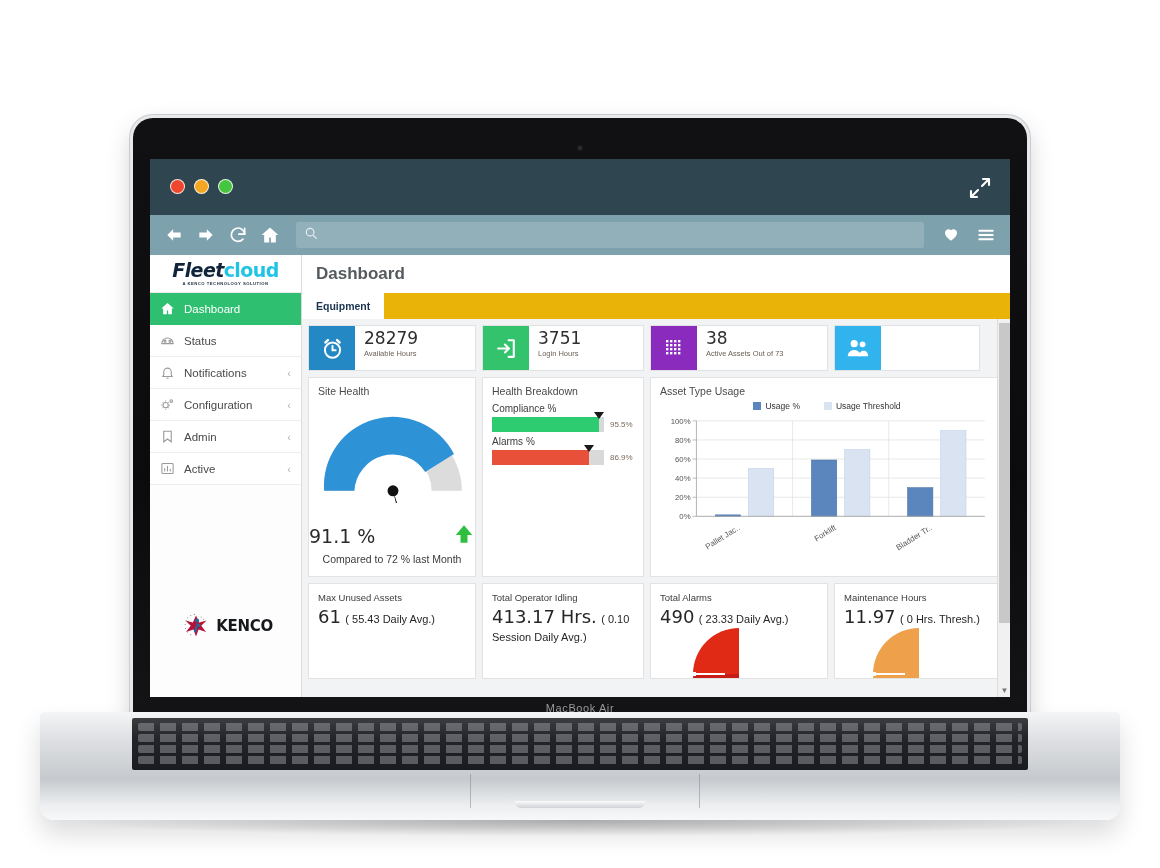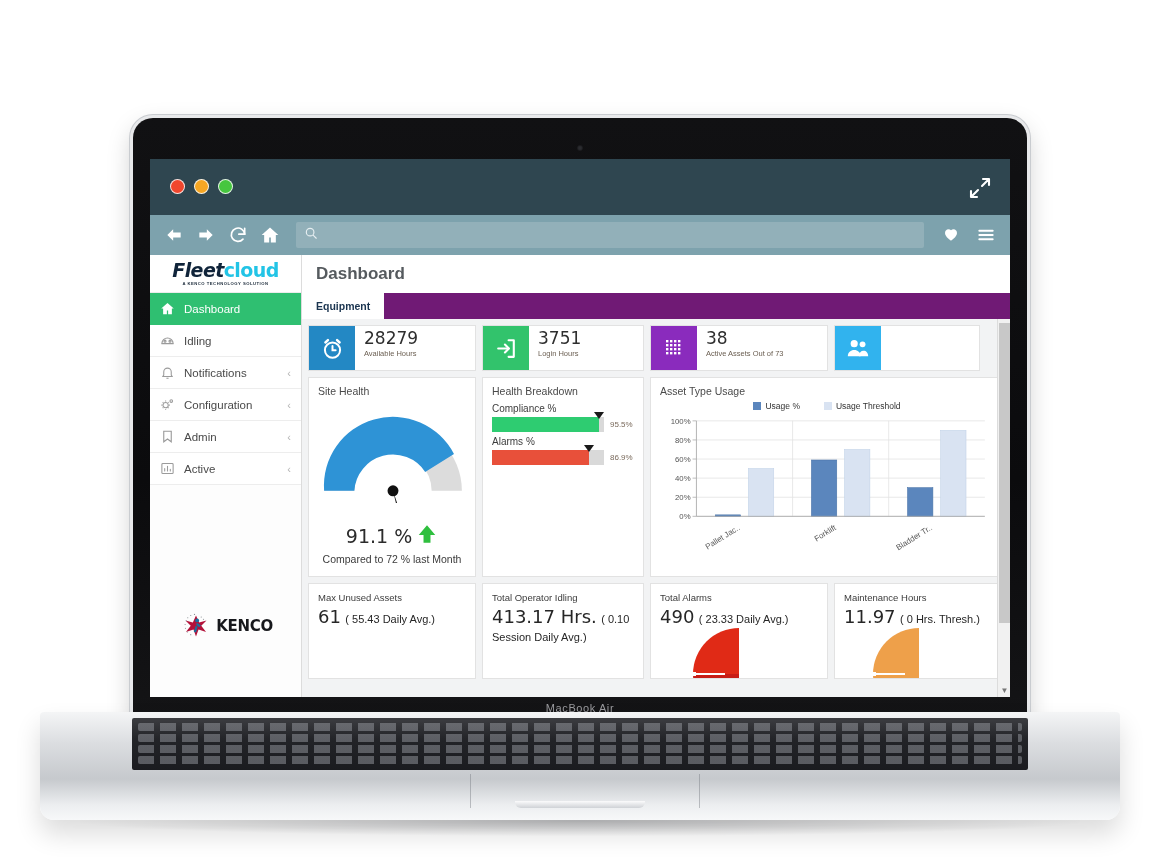--- a/index.html
+++ b/index.html
@@ -117,21 +117,21 @@
   .kenco {
     position: absolute; left: 3px; right: 0; top: 356px;
     display: flex; align-items: center; justify-content: center; gap: 5px;
   }
   .kenco-word { font-size: 15px; font-weight: 700; color: #17181c; letter-spacing: -.3px; font-family: "DejaVu Sans", sans-serif; }
 
   
   .content { flex: 1 1 auto; position: relative; background: #f2f3f4; display:flex; flex-direction: column; }
   .page-head { height: 38px; background: #fff; display: flex; align-items: center; padding: 0 14px; }
   .page-title { font-size: 17px; font-weight: 700; color: #555a5e; }
-  .tabbar { height: 26px; background: #701a75; display: flex; align-items: flex-end; }
+  .tabbar { height: 26px; background: #eab308; display: flex; align-items: flex-end; }
   .tab { background: #fff; color: #1b3550; font-size: 10.5px; font-weight: 700; padding: 5px 14px 5px; height: 26px; display:flex; align-items:center; }
 
   .scroll-area { flex: 1 1 auto; overflow: hidden; padding: 6px 6px 0 6px; position: relative; background:#f2f3f4; }
 
   
   .kpi-row { display: flex; gap: 6px; margin-bottom: 6px; }
   .kpi-card { background: #fff; border: 1px solid #e2e2e2; display: flex; align-items: stretch; height: 46px; }
   .kpi-1 { width: 168px; } .kpi-2 { width: 162px; } .kpi-3 { width: 178px; } .kpi-4 { width: 146px; }
   .kpi-ico { width: 46px; flex: 0 0 46px; display: flex; align-items: center; justify-content: center; color: #fff; }
   .c-blue { background: #2388c4; } .c-green { background: #32c36c; }
@@ -142,21 +142,21 @@
 
   
   .mid-row { display: flex; gap: 6px; margin-bottom: 6px; }
   .panel { background: #fff; border: 1px solid #e2e2e2; }
   .panel-title { font-size: 10.5px; color: #4a4a4a; padding: 7px 9px 2px; }
   .p-site { width: 168px; height: 200px; position: relative; }
   .p-health { width: 162px; height: 200px; }
   .p-usage { flex: 1 1 auto; height: 200px; }
 
   .gauge-wrap { position: relative; height: 100px; margin-top: 4px; }
-  .gauge-val { text-align: center; font-size: 19px; color: #2b2b2b; margin-top: 20px; display:flex; align-items:center; justify-content:center; gap:4px; font-family:"DejaVu Sans", sans-serif;}
+  .gauge-val { text-align: center; font-size: 19px; color: #2b2b2b; margin-top: 20px; display:flex; align-items:center; justify-content:space-between; gap:4px; font-family:"DejaVu Sans", sans-serif;}
   .gauge-sub { text-align: center; font-size: 10.5px; color: #3b3b3b; margin-top: 4px; }
 
   .bar-block { padding: 0 9px; }
   .bar-label { font-size: 10px; color: #3c3c3c; margin: 4px 0 3px; }
   .bar-row { display: flex; align-items: center; gap: 6px; }
   .bar-track { flex: 1 1 auto; height: 15px; background: #d9d9d9; position: relative; }
   .bar-fill { height: 100%; }
   .bar-marker { position: absolute; top: -5px; width: 0; height: 0; border-left: 5px solid transparent; border-right: 5px solid transparent; border-top: 7px solid #1a1a1a; transform: translateX(-5px); }
   .bar-pct { font-size: 8px; color: #7a6a5c; width: 24px; }
 
@@ -285,21 +285,21 @@
             </li>
             <li class="menu-item">
               <span class="menu-ico">
                 <svg viewBox="0 0 24 24" width="15" height="15" fill="none" stroke="currentColor" stroke-width="1.8">
                     <path d="M3 17a9 9 0 0 1 18 0"></path>
                     <circle cx="8" cy="13" r="1.6"></circle>
                     <circle cx="16" cy="13" r="1.6"></circle>
                     <path d="M3 17h18" stroke-linecap="round"></path>
                   </svg>
               </span>
-              <span class="menu-label">Idling</span>
+              <span class="menu-label">Status</span>
               <span class="chev"></span>
             </li>
             <li class="menu-item">
               <span class="menu-ico">
                 <svg viewBox="0 0 24 24" width="15" height="15" fill="none" stroke="currentColor" stroke-width="1.7">
                     <path d="M6 16V11a6 6 0 1 1 12 0v5l1.5 2.5h-15L6 16z"></path>
                     <path d="M10.5 20.5a2 2 0 0 0 3 0"></path>
                   </svg>
               </span>
               <span class="menu-label">Notifications</span>

